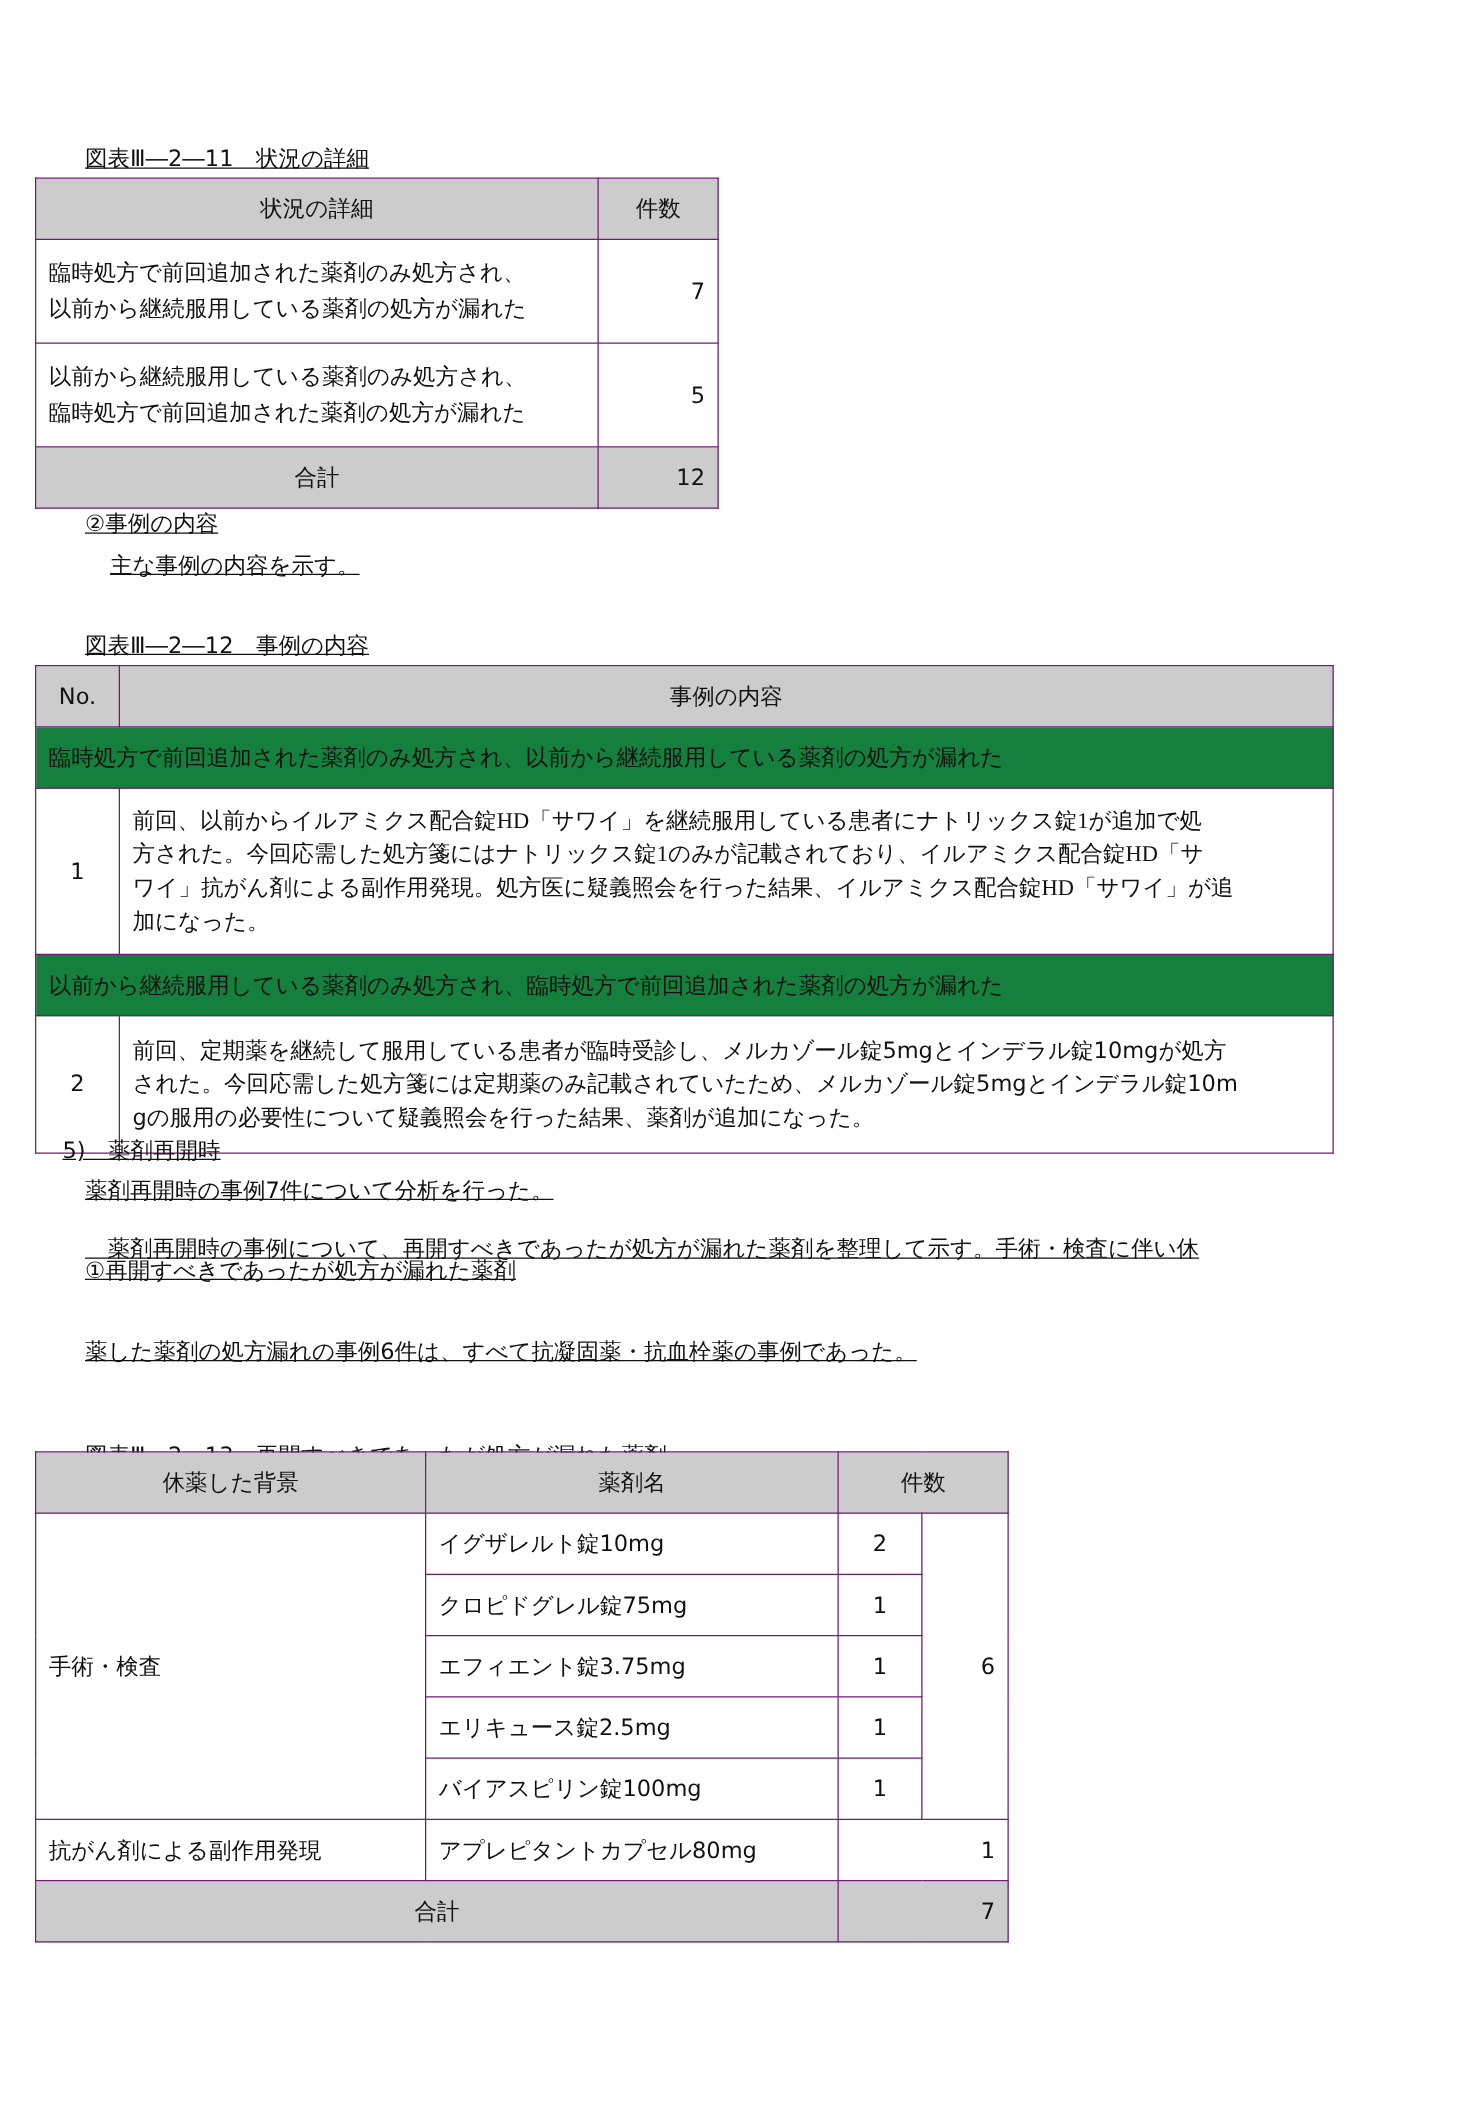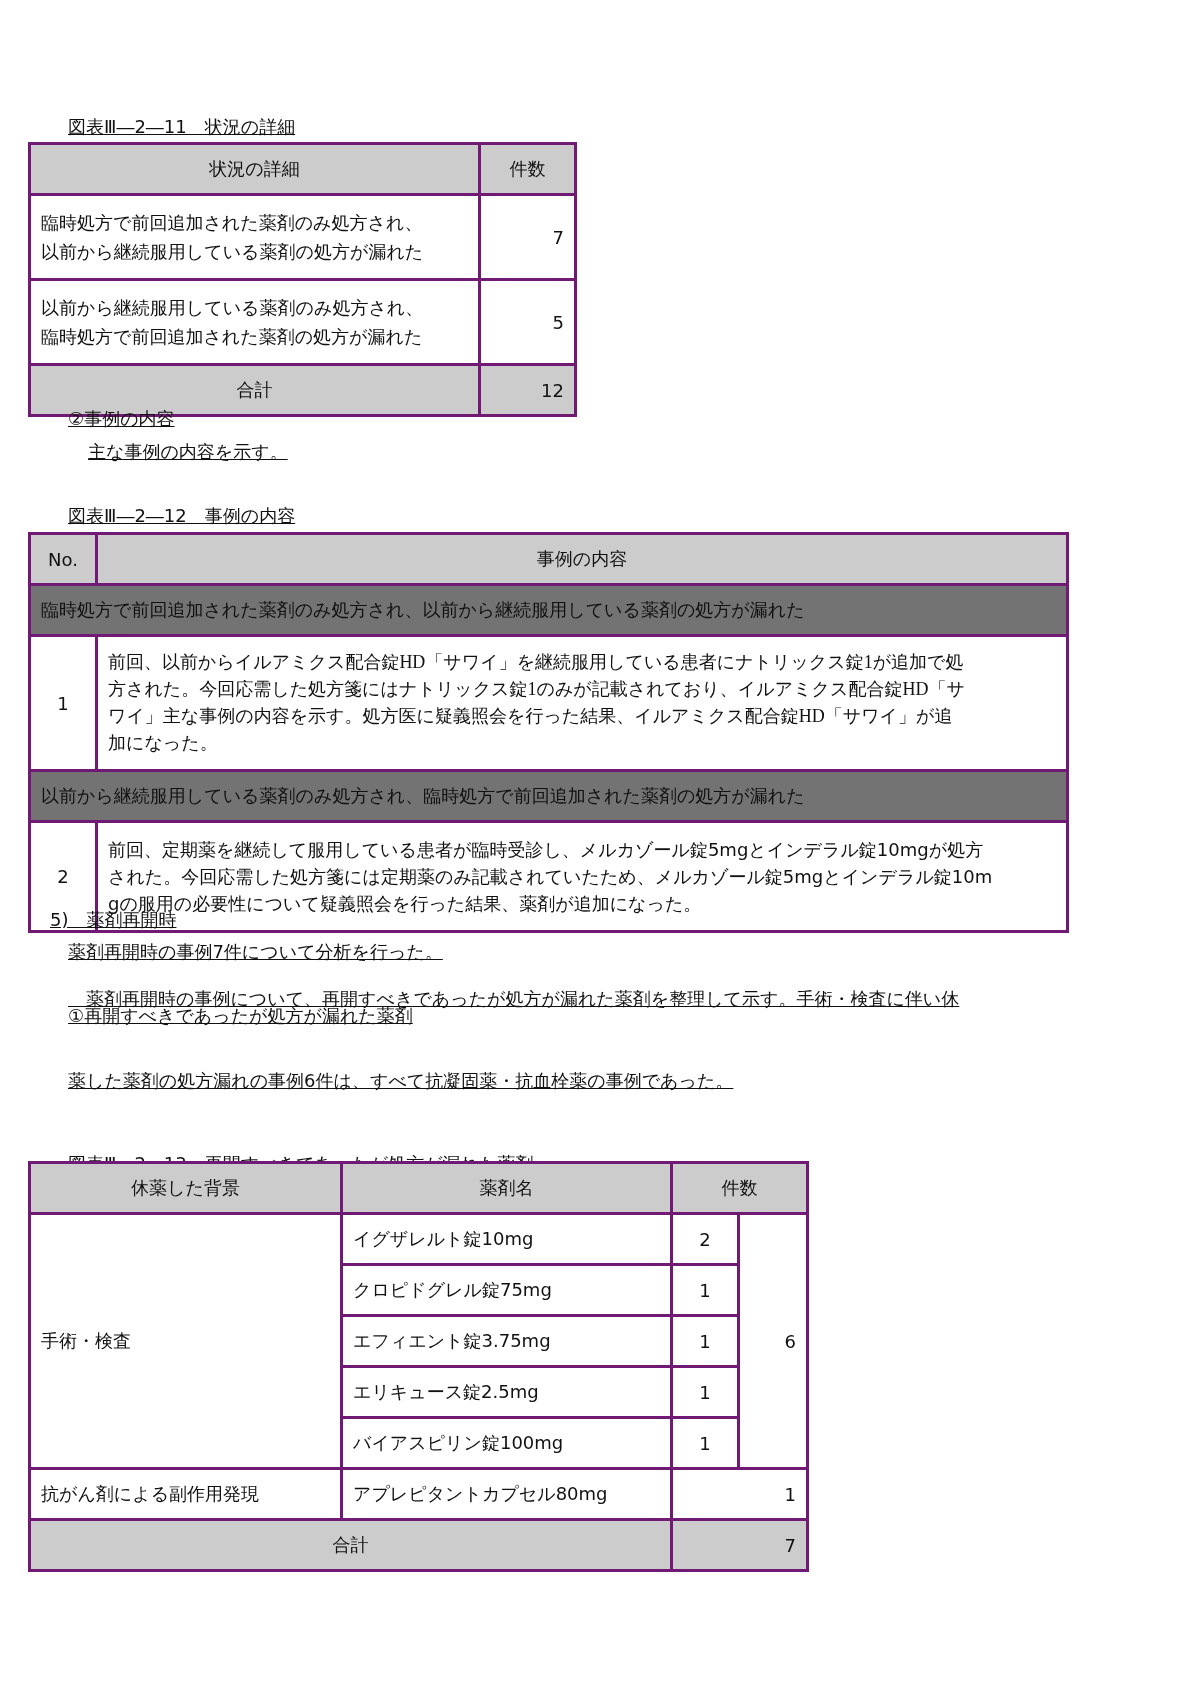--- a/index.html
+++ b/index.html
@@ -1,22 +1,22 @@
 <!DOCTYPE html>
 <html><head>
 <meta charset="utf-8">
 <style>
   html, body { margin:0; padding:0; background:#ffffff; }
   body { width:1181px; height:1695px; position:relative; font-family:"DejaVu Sans","Liberation Sans",sans-serif; color:#111; font-size:18px; }
   .abs { position:absolute; }
   .caption { font-size:18px; white-space:pre;text-decoration:underline; }
   table { border-collapse:collapse; position:absolute; table-layout:fixed; }
-  td { border:3px solid #701a75; padding:12px 10px; font-size:18px; vertical-align:middle;margin-top:10px; }
+  td { border:1px solid #701a75; padding:12px 10px; font-size:18px; vertical-align:middle;margin-top:10px; }
   .hdr { background:#cccccc; text-align:center; }
-  .grp { background:#737373; }
+  .grp { background:#15803d; }
   .tot { background:#cccccc; }
   .num { text-align:right; }
   .center { text-align:center; }
   .ml { line-height:29px; }
 </style>
 </head>
 <body>
 
 <div class="abs caption" style="left:68px;top:115px;">図表Ⅲ―2―11　状況の詳細</div>
 <table style="left:28px;top:142px;width:546px;">
@@ -65,21 +65,21 @@
     <td class="hdr">事例の内容</td>
   </tr>
   <tr style="height:33px;">
     <td colspan="2" class="grp">臨時処方で前回追加された薬剤のみ処方され、以前から継続服用している薬剤の処方が漏れた</td>
   </tr>
   <tr style="height:120px;">
     <td class="center">1</td>
     <td class="ml" style="line-height:27px;font-family:Liberation Serif, serif;">
       <div>前回、以前からイルアミクス配合錠HD「サワイ」を継続服用している患者にナトリックス錠1が追加で処</div>
       <div>方された。今回応需した処方箋にはナトリックス錠1のみが記載されており、イルアミクス配合錠HD「サ</div>
-      <div>ワイ」主な事例の内容を示す。処方医に疑義照会を行った結果、イルアミクス配合錠HD「サワイ」が追</div>
+      <div>ワイ」抗がん剤による副作用発現。処方医に疑義照会を行った結果、イルアミクス配合錠HD「サワイ」が追</div>
       <div>加になった。</div>
     </td>
   </tr>
   <tr style="height:34px;">
     <td colspan="2" class="grp">以前から継続服用している薬剤のみ処方され、臨時処方で前回追加された薬剤の処方が漏れた</td>
   </tr>
   <tr style="height:110px;">
     <td class="center">2</td>
     <td class="ml" style="line-height:27px;">
       <div>前回、定期薬を継続して服用している患者が臨時受診し、メルカゾール錠5mgとインデラル錠10mgが処方</div>

